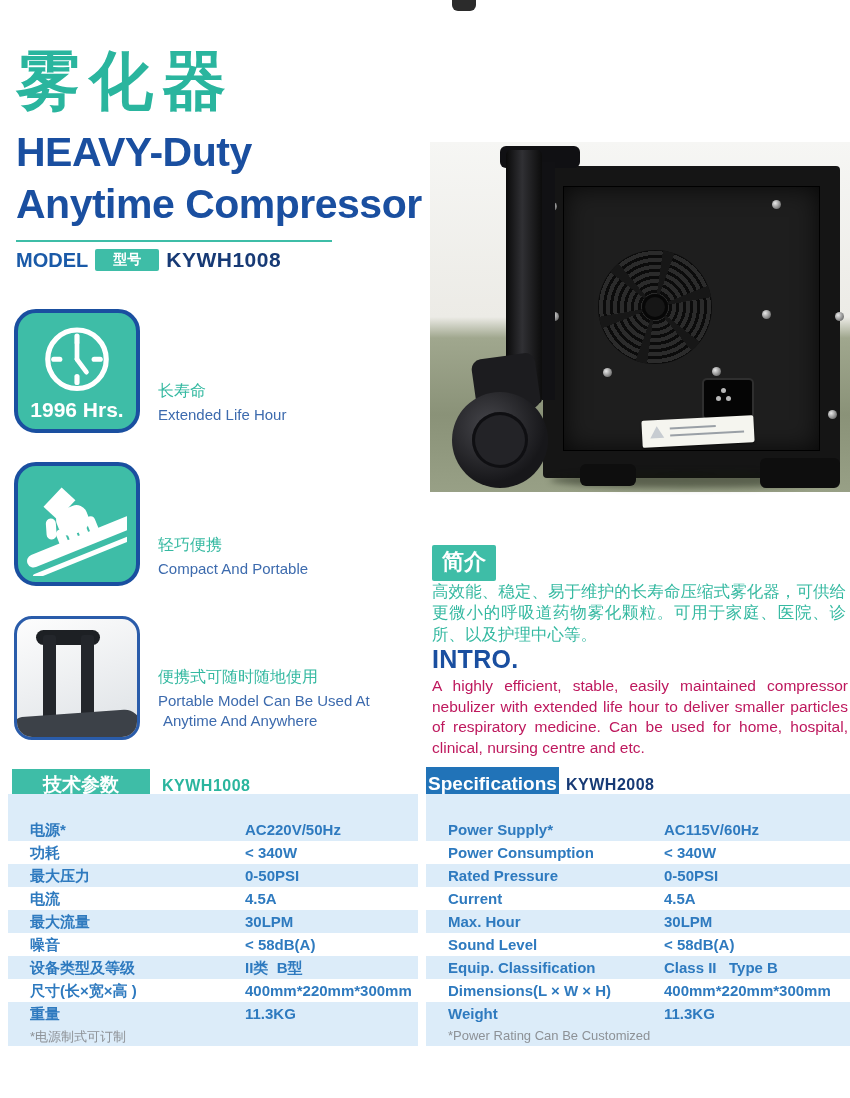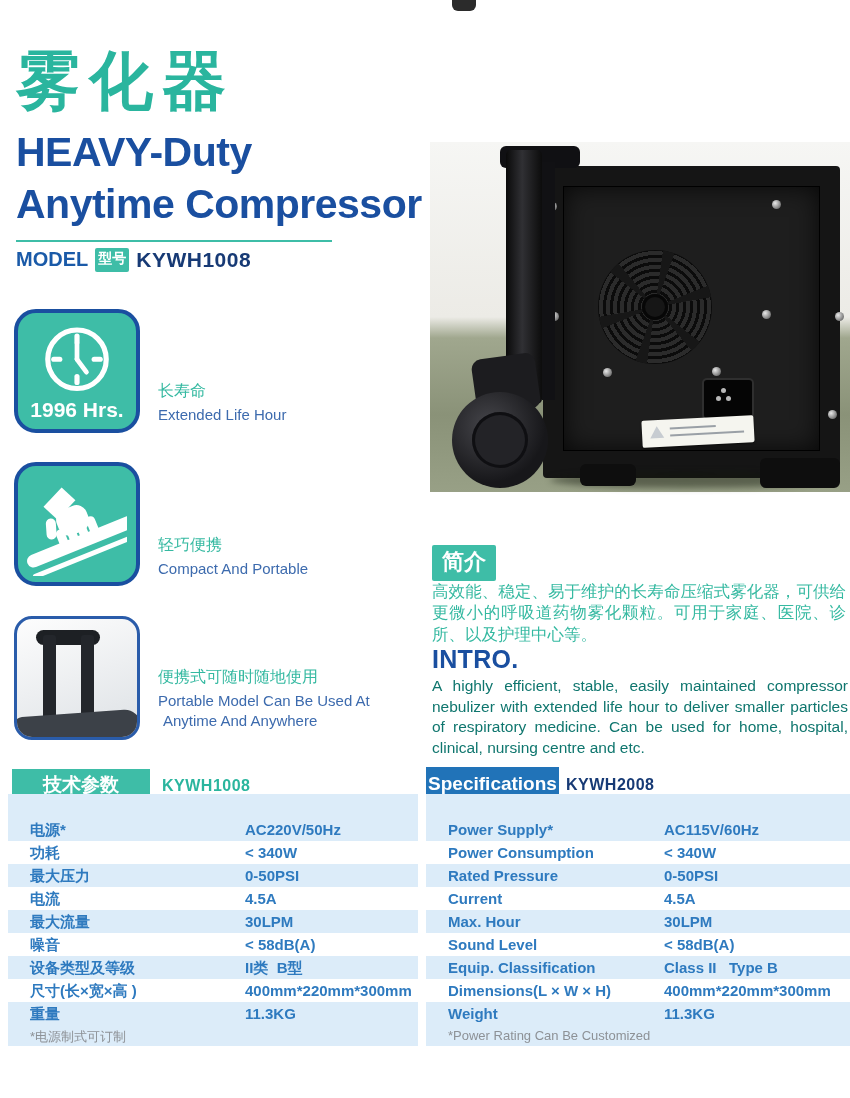--- a/index.html
+++ b/index.html
@@ -4,23 +4,23 @@
 <style>
   html,body{margin:0;padding:0;background:#ffffff;}
   body{font-family:"Liberation Sans","DejaVu Sans",sans-serif;}
   .page{position:relative;width:850px;height:1098px;background:#fff;overflow:hidden;}
   .abs{position:absolute;}
 
   
   .title-cn{left:16px;top:38px;font-size:64px;font-weight:700;color:#2ab59e;letter-spacing:9px;}
   .title-en{left:16px;top:126px;font-size:41px;font-weight:700;color:#1a4fa0;line-height:1.28;letter-spacing:-0.5px;}
   .title-rule{left:16px;top:240px;width:316px;height:2px;background:#3ebda7;}
-  .model-row{left:16px;top:248px;display:flex;gap:7px;}
+  .model-row{left:16px;top:248px;display:flex;align-items:center;gap:7px;}
   .model-label{font-size:20px;font-weight:700;color:#1a5aa8;}
-  .model-badge{background:#3ebda7;color:#fff;font-size:14px;font-weight:700;padding:2px 3px;border-radius:2px;}
+  .model-badge{background:#3ebda7;color:#fff;font-size:14px;font-weight:700;padding:2px 18px;border-radius:2px;}
   .model-value{font-size:21px;font-weight:700;color:#173a75;letter-spacing:0.5px;}
 
   
   .f-icon{left:14px;width:126px;height:124px;border:4px solid #1a4fa0;border-radius:22px;box-sizing:border-box;background:#3ebda7;overflow:hidden;}
   #f1-icon{top:309px;} #f2-icon{top:462px;}
   #f3-icon{top:616px;background:linear-gradient(160deg,#fdfdfd,#dde1e5);border:3px solid #2a5caa;border-radius:18px;}
   .f-badge-text{position:absolute;bottom:7px;left:0;width:100%;text-align:center;color:#fff;font-weight:700;font-size:21px;}
   .f-svg{position:absolute;left:50%;transform:translateX(-50%);}
   .f-text{left:158px;width:268px;}
   #f1-text{top:381px;} #f2-text{top:535px;} #f3-text{top:667px;}
@@ -57,21 +57,21 @@
   .wheel{position:absolute;left:22px;top:250px;width:96px;height:96px;border-radius:50%;background:radial-gradient(circle at 38% 35%,#46464b,#17171a 66%);}
   .wheel-inner{position:absolute;inset:20px;border-radius:50%;background:#232327;box-shadow:inset 0 0 0 3px #0f0f12;}
   .pole{position:absolute;left:76px;top:8px;width:36px;height:254px;background:linear-gradient(90deg,#0a0a0a,#303034 45%,#0c0c0c);border-radius:5px;}
   .pole-cap{position:absolute;left:70px;top:4px;width:80px;height:22px;background:#101013;border-radius:6px;}
   .pole2{position:absolute;left:112px;top:20px;width:13px;height:238px;background:#111114;}
 
   
   .intro-badge{left:432px;top:545px;background:#3ebda7;color:#fff;font-size:22px;font-weight:700;padding:2px 10px 4px;border-radius:2px;}
   .intro-cn{left:432px;top:581px;width:414px;font-size:16.5px;color:#35b9a1;line-height:1.3;text-align:justify;}
   .intro-head{left:432px;top:645px;font-size:25px;font-weight:700;color:#1a4fa0;letter-spacing:0.3px;}
-  .intro-en{left:432px;top:676px;width:416px;font-size:15.5px;color:#0f766e;line-height:1.33;text-align:justify;}
+  .intro-en{left:432px;top:676px;width:416px;font-size:15.5px;color:#be185d;line-height:1.33;text-align:justify;}
 
   
   .panel{top:794px;height:252px;background:#dcecf9;}
   .panel-left{left:8px;width:410px;}
   .panel-right{left:426px;width:424px;}
   .spec-badge-left{left:12px;top:769px;width:138px;height:31px;line-height:31px;text-align:center;background:#3ebda7;color:#fff;font-size:19px;font-weight:700;}
   .spec-model-left{left:162px;top:777px;font-size:16px;font-weight:700;color:#2ab59e;letter-spacing:0.5px;}
   .spec-badge-right{left:426px;top:767px;width:133px;height:33px;line-height:33px;text-align:center;background:#2173b8;color:#fff;font-size:19px;font-weight:600;}
   .spec-model-right{left:566px;top:776px;font-size:16px;font-weight:700;color:#173a75;letter-spacing:0.5px;}
   .rows{position:absolute;left:0;right:0;top:24px;}

